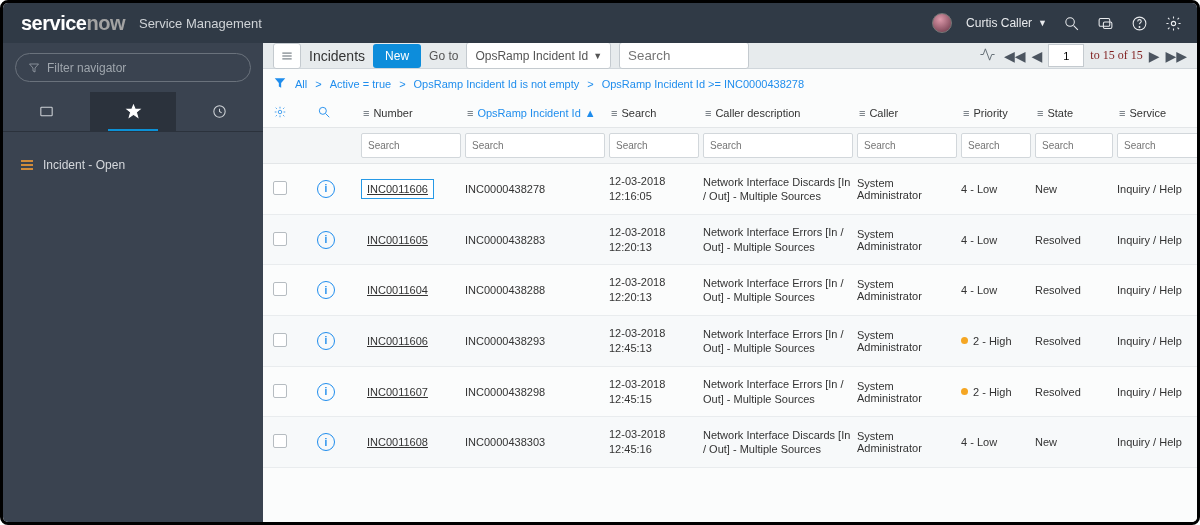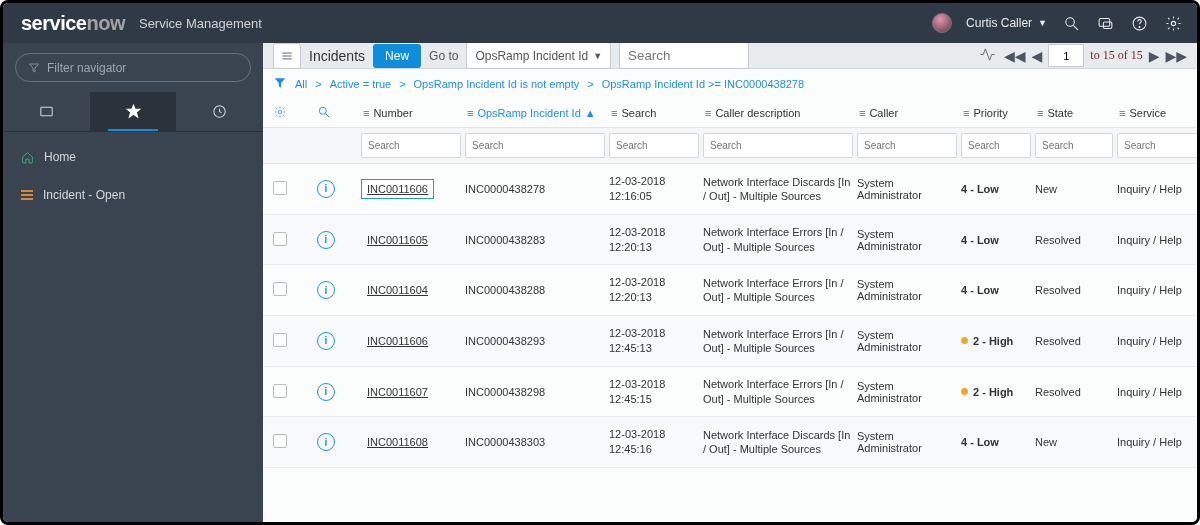--- a/index.html
+++ b/index.html
@@ -109,21 +109,21 @@
     .data-row:nth-child(even){ background:#f7f9fa; }
     .data-row .grid-row { padding-top: 10px; padding-bottom: 10px; align-items: center;}
     .cell-link { color:#333; text-decoration-color:#888; cursor:pointer;}
     .cell-link.caller { color:#333;}
     .num-link { color:#333; text-decoration:underline; padding:3px 5px; border:1px solid transparent; display:inline-block;}
     .num-link.focused { border-color:#2699e6; background:#fff; }
     .info-icon { width:18px; height:18px; border:1.3px solid #1f8ded; border-radius:50%; display:inline-flex; align-items:center; justify-content:center; color:#1f8ded; font-size:10px; font-weight:700; cursor:pointer;}
     .checkbox { width:14px; height:14px; border:1px solid #b6bcc1; border-radius:2px; display:inline-block; cursor:pointer; background:#fff;}
     .opened-cell { line-height:1.35; color:#333; }
     .desc-cell { line-height:1.3; color:#333; }
-    .prio { display:flex; align-items:center; gap:5px;font-weight:bold;}
+    .prio { display:flex; align-items:center; gap:5px;}
     .dot { width:7px; height:7px; border-radius:50%; background:#f5a623; display:inline-block;}
   </style>
 </head>
 <body>
 
 <div class="banner">
   <span class="logo">
     <span>service</span><span class="accent">now</span>
   </span>
   <span class="banner-title">Service Management</span>
@@ -183,26 +183,20 @@
           </svg>
       </div>
       <div class="nav-tab">
         <svg viewBox="0 0 24 24">
             <circle cx="12" cy="12" r="8"></circle>
             <path d="M12 8v4l3 2"></path>
           </svg>
       </div>
     </div>
     <div class="nav-items">
-      <div class="nav-item home">
-        <svg viewBox="0 0 24 24">
-            <path d="M3 11l9-8 9 8v10a1 1 0 01-1 1h-5v-7h-6v7H4a1 1 0 01-1-1z"></path>
-          </svg>
-        <span>Home</span>
-      </div>
       <div class="nav-item indent">
         <span class="list-glyph">
             <span></span>
             <span></span>
             <span></span>
           </span>
         <span>Incident - Open</span>
       </div>
     </div>
   </div>

